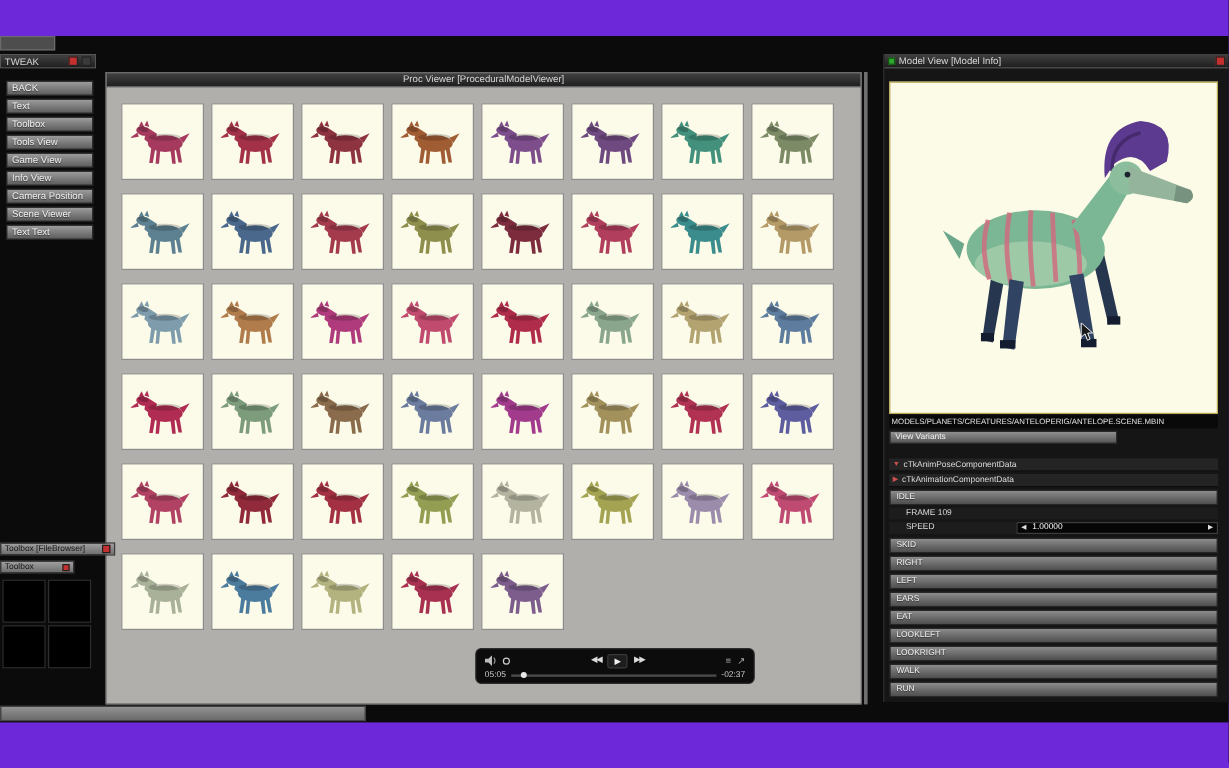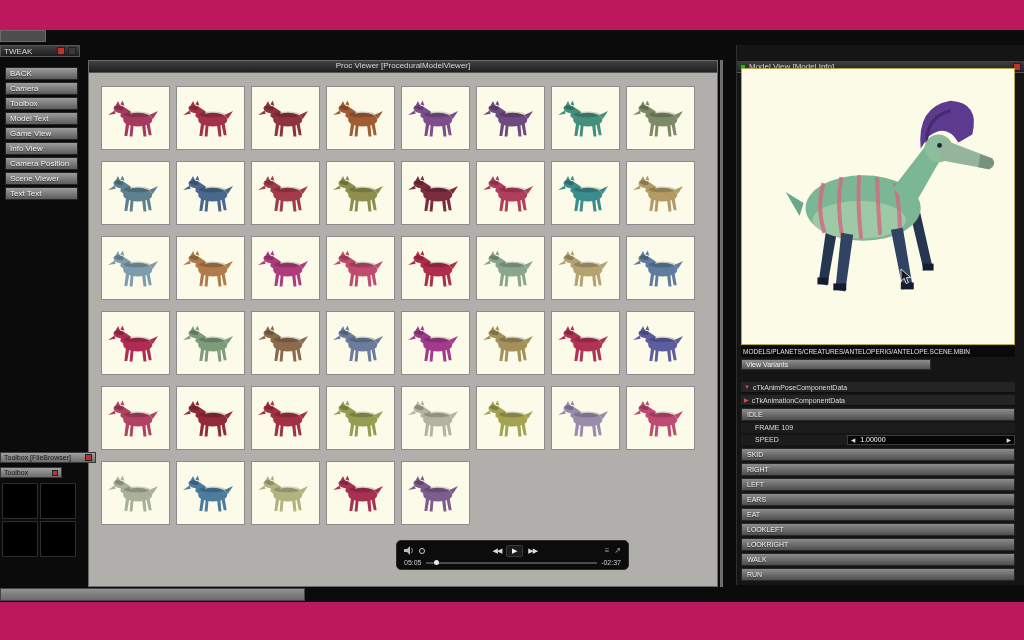--- a/index.html
+++ b/index.html
@@ -1,19 +1,19 @@
 <!DOCTYPE html>
 <html><head>
 <meta charset="utf-8">
 <style>
   * { margin:0; padding:0; box-sizing:border-box; }
   html,body { background:#000; }
   .screen {
     position:relative; width:1024px; height:640px; overflow:hidden;
-    background:#be185d; font-family:"Liberation Sans", sans-serif;
+    background:#6d28d9; font-family:"Liberation Sans", sans-serif;
     -webkit-font-smoothing:antialiased;
   }
   .content-bg { position:absolute; left:0; top:30px; width:1024px; height:572px; background:#0b0b0b; }
 
   
   .titlebar {
     display:flex; align-items:center; gap:3px;
     background:linear-gradient(#414141,#1f1f1f);
     color:#d6d6d6; font-size:8px; padding:0 3px; height:12px;
     border:1px solid #555; white-space:nowrap; overflow:hidden;
@@ -155,23 +155,23 @@
 
   <div class="tweak">
     <div class="titlebar">
       <span>TWEAK</span>
       <span class="tb-sp"></span>
       <span class="wbtn red"></span>
       <span class="wbtn dark"></span>
     </div>
     <div class="tweak-buttons" id="tweakButtons">
         <div class="tweak-btn">BACK</div>
-        <div class="tweak-btn">Camera</div>
+        <div class="tweak-btn">Text</div>
         <div class="tweak-btn">Toolbox</div>
-        <div class="tweak-btn">Model Text</div>
+        <div class="tweak-btn">Tools View</div>
         <div class="tweak-btn">Game View</div>
         <div class="tweak-btn">Info View</div>
         <div class="tweak-btn">Camera Position</div>
         <div class="tweak-btn">Scene Viewer</div>
         <div class="tweak-btn">Text Text</div>
       </div>
   </div>
 
   <div class="edge-v"></div>
 
@@ -431,21 +431,21 @@
     <div class="p-bot">
       <span>05:05</span>
       <span class="p-line">
         <span class="p-mark" id="progressMark" style="left: 5%;"></span>
       </span>
       <span>-02:37</span>
     </div>
   </div>
 
   <div class="modelwin">
-    <div class="titlebar" style="border:none;border-bottom:1px solid #555;margin-top:16px;">
+    <div class="titlebar" style="border:none;border-bottom:1px solid #555;">
       <span class="wdot"></span>
       <span>Model View  [Model Info]</span>
       <span class="tb-sp"></span>
       <span class="wbtn red"></span>
     </div>
 
     <div class="viewport">
       <svg class="model" viewBox="0 0 274 277">
         <g>
           <polygon points="62,135 44,124 58,148" fill="#6aa78b"></polygon>

